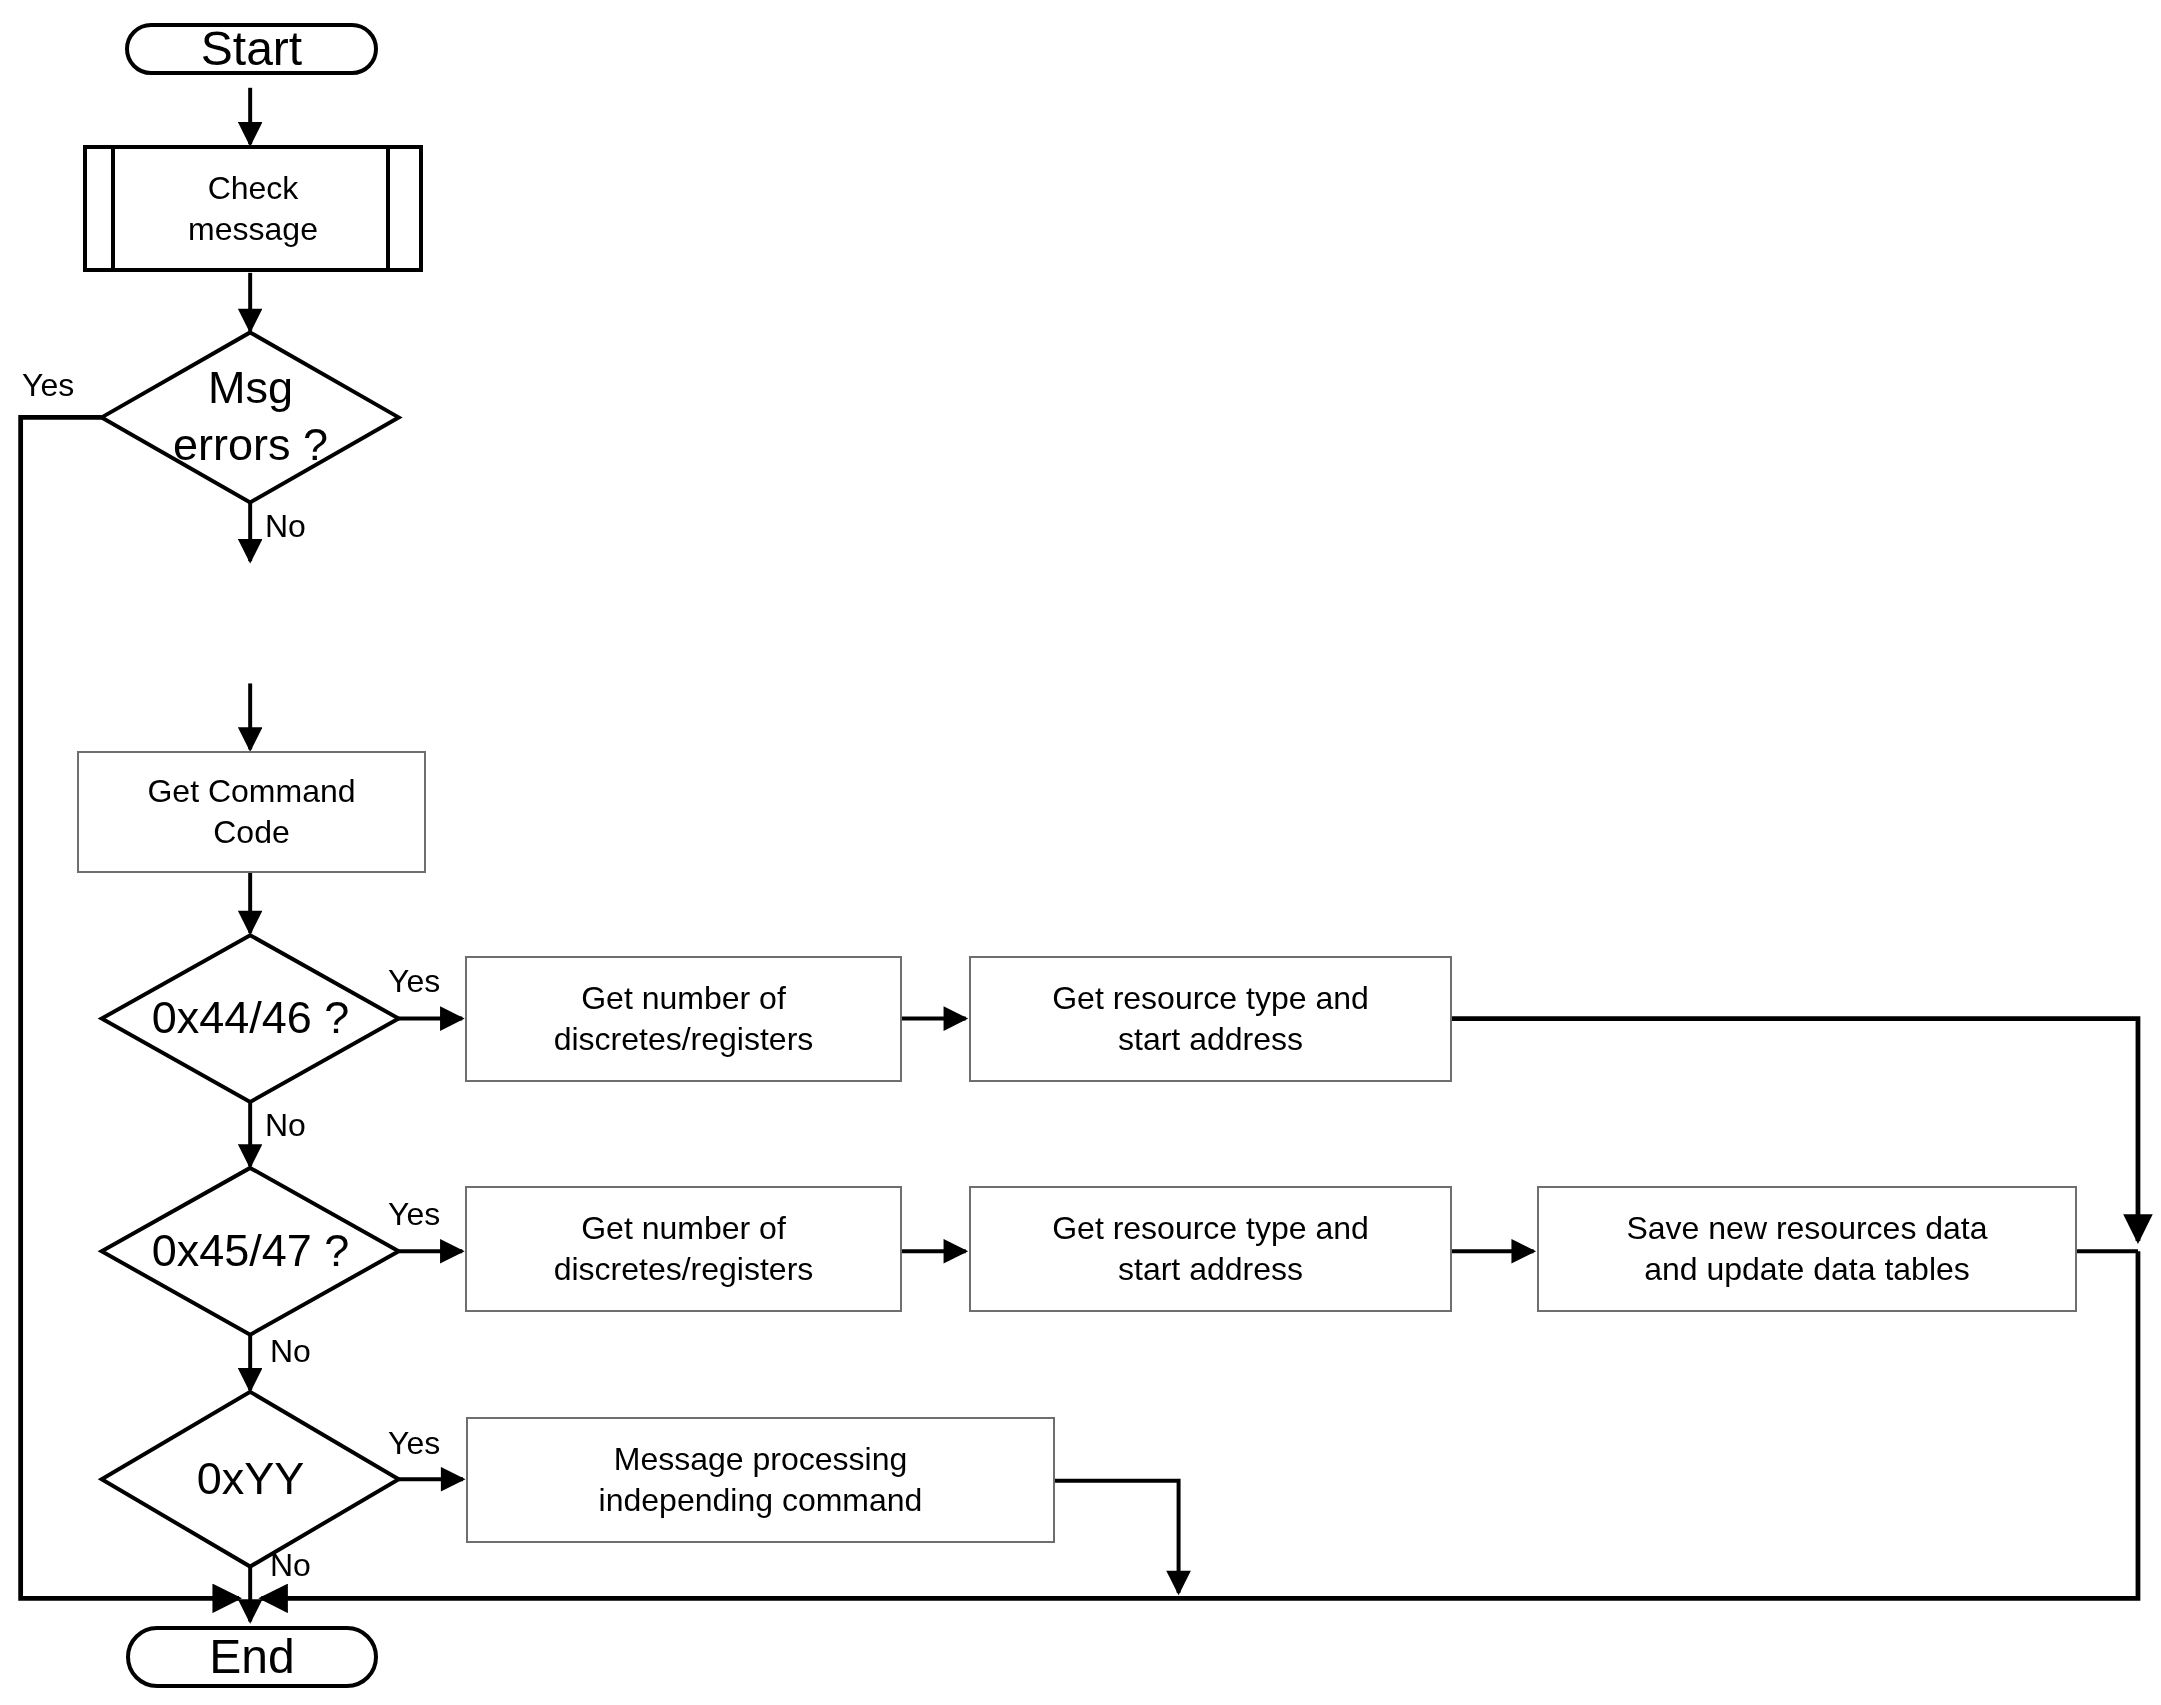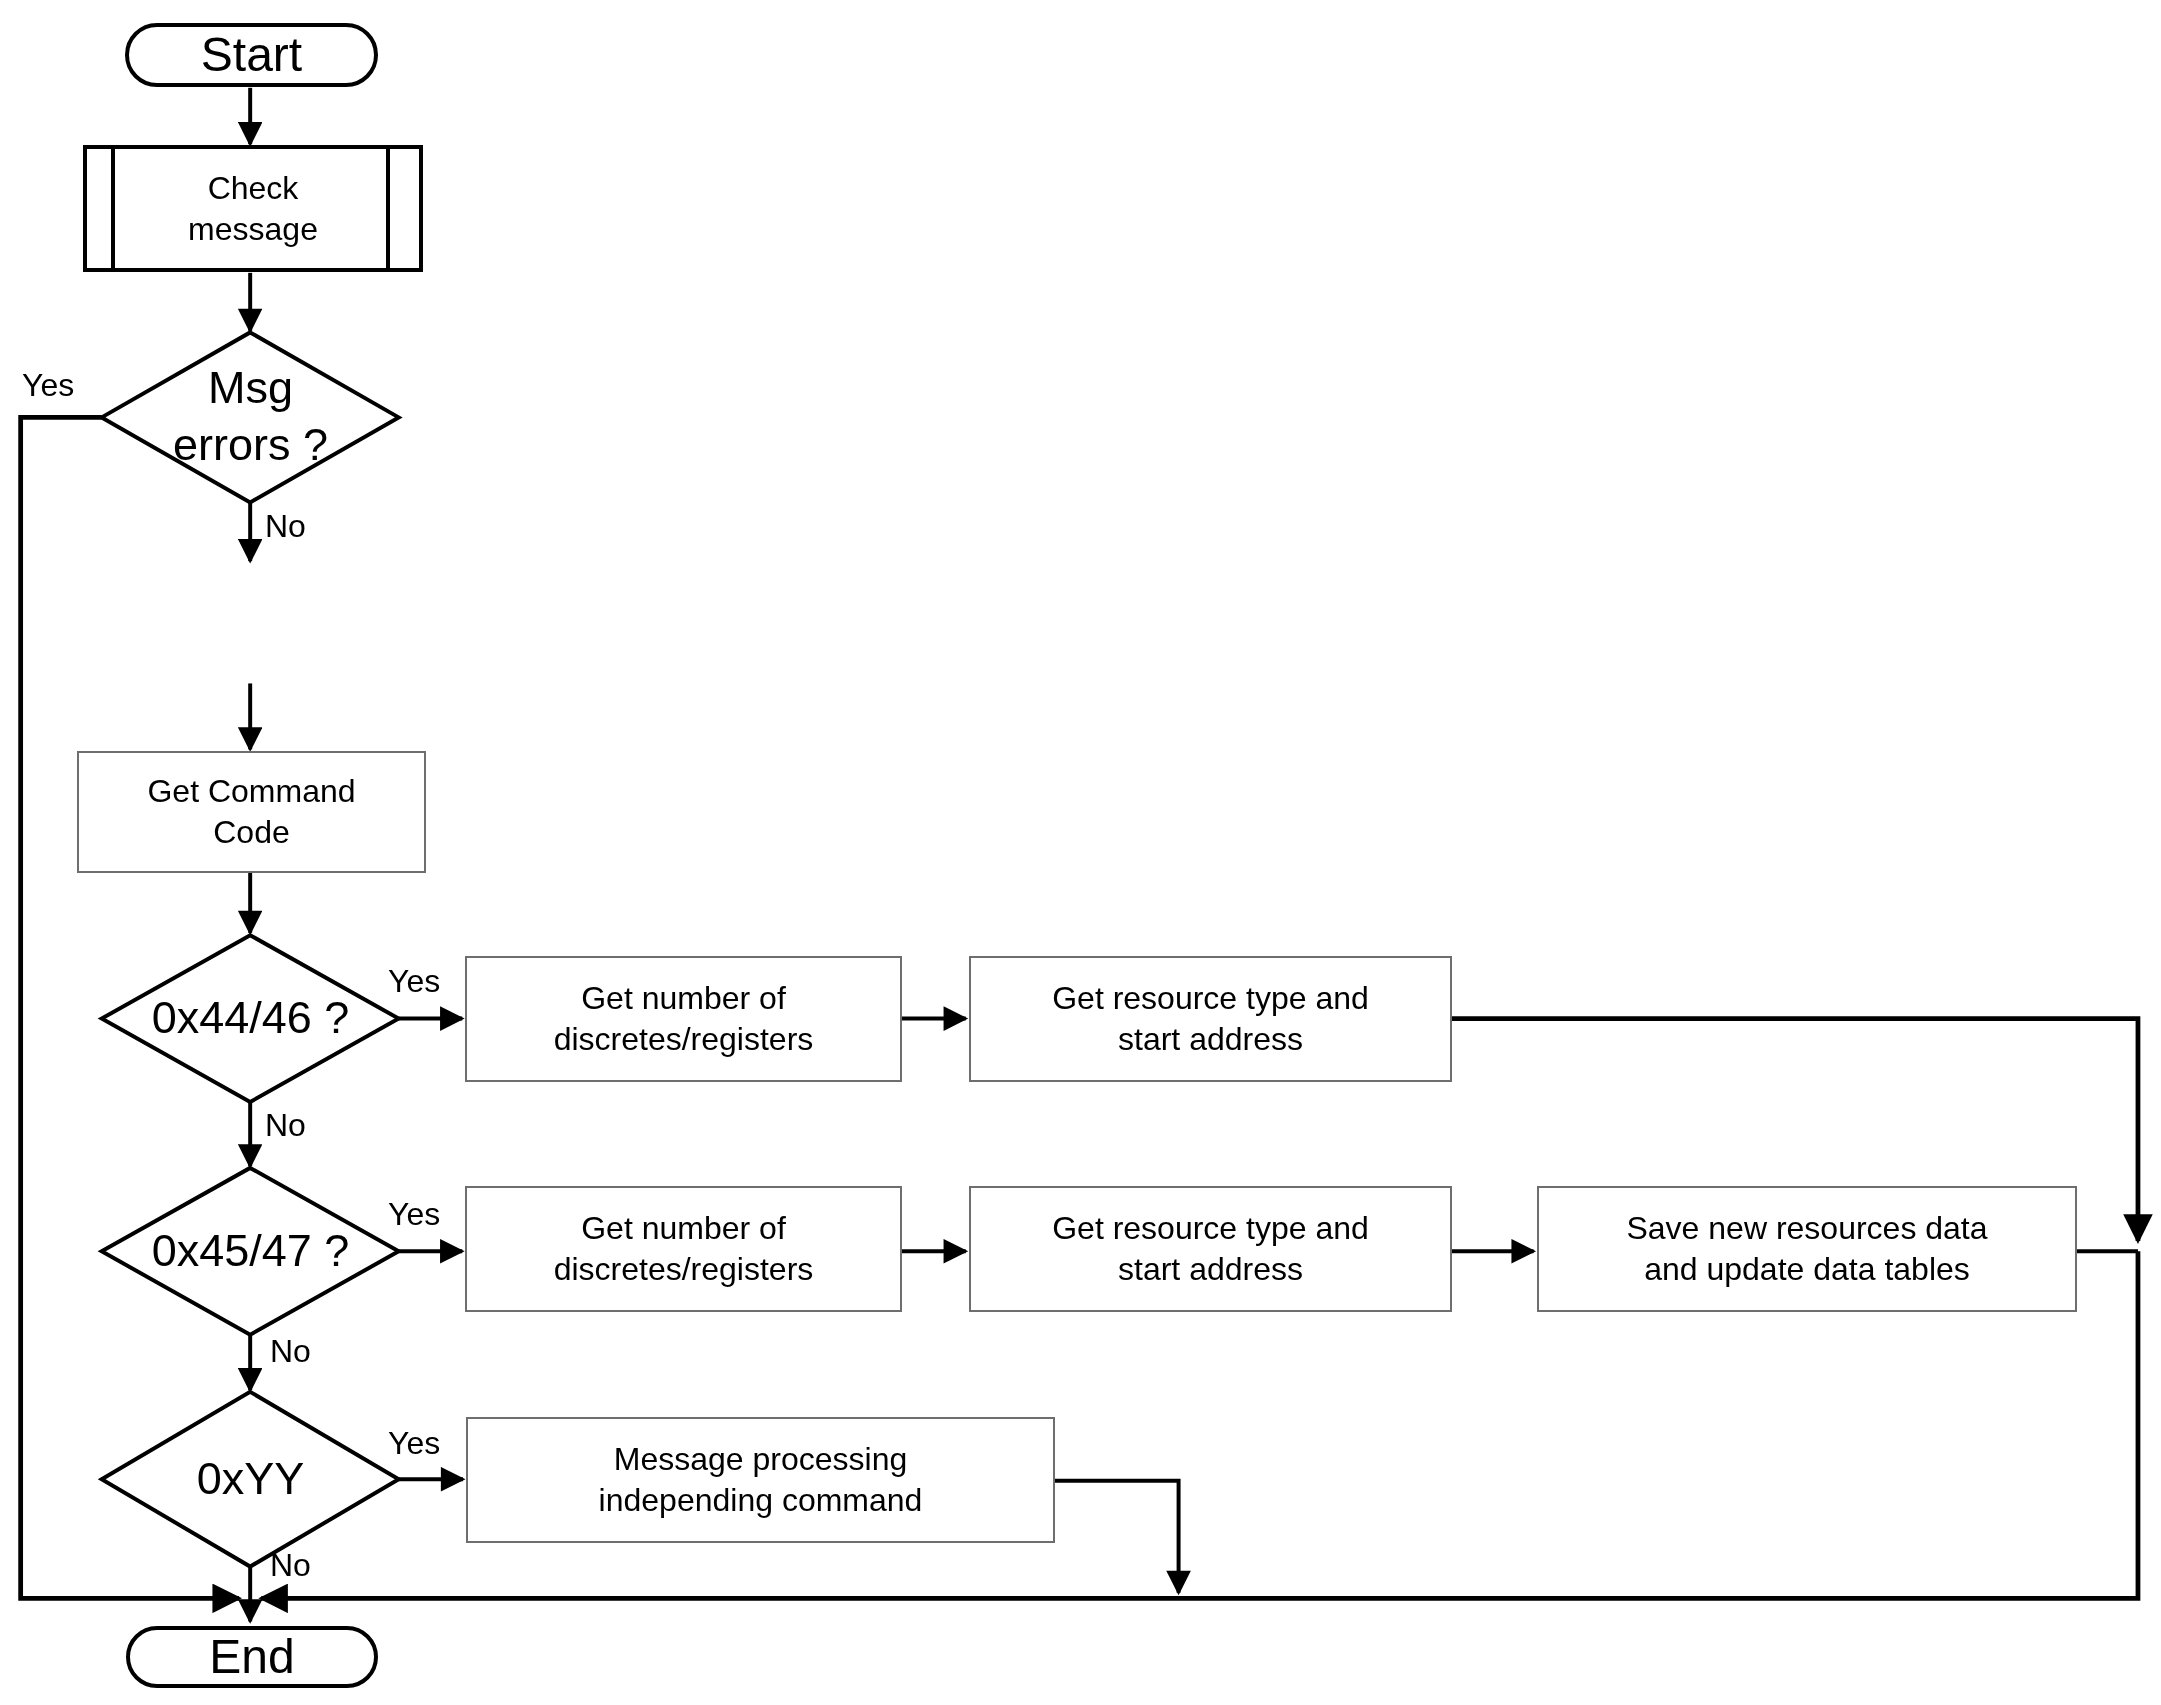--- a/index.html
+++ b/index.html
@@ -86,21 +86,21 @@
 
     <path d="M502,1862 H583" stroke="#000" stroke-width="5" fill="none" marker-end="url(#ah)"></path>
     <path d="M1328,1864 H1484 V2005" stroke="#000" stroke-width="5" fill="none" marker-end="url(#ah)"></path>
 
     <polygon points="315,418 502,525 315,632 128,525" fill="#ffffff" stroke="#000" stroke-width="5"></polygon>
     <polygon points="315,1177 502,1282 315,1387 128,1282" fill="#ffffff" stroke="#000" stroke-width="5"></polygon>
     <polygon points="315,1470 502,1575 315,1680 128,1575" fill="#ffffff" stroke="#000" stroke-width="5"></polygon>
     <polygon points="315,1752 502,1862 315,1972 128,1862" fill="#ffffff" stroke="#000" stroke-width="5"></polygon>
   </svg>
 
-  <div class="node terminator" style="left:125px;top:23px;width:253px;height:64px;">
+  <div class="node terminator" style="left:125px;top:23px;width:253px;height:52px;">
     <span>Start</span>
   </div>
 
   <div class="node terminator" style="left:126px;top:1626px;width:252px;height:62px;">
     <span>End</span>
   </div>
 
   <div class="node subprocess" style="left:83px;top:145px;width:340px;height:127px;">
     <i class="vbar" style="left:24px;"></i>
     <i class="vbar" style="right:29px;"></i>

